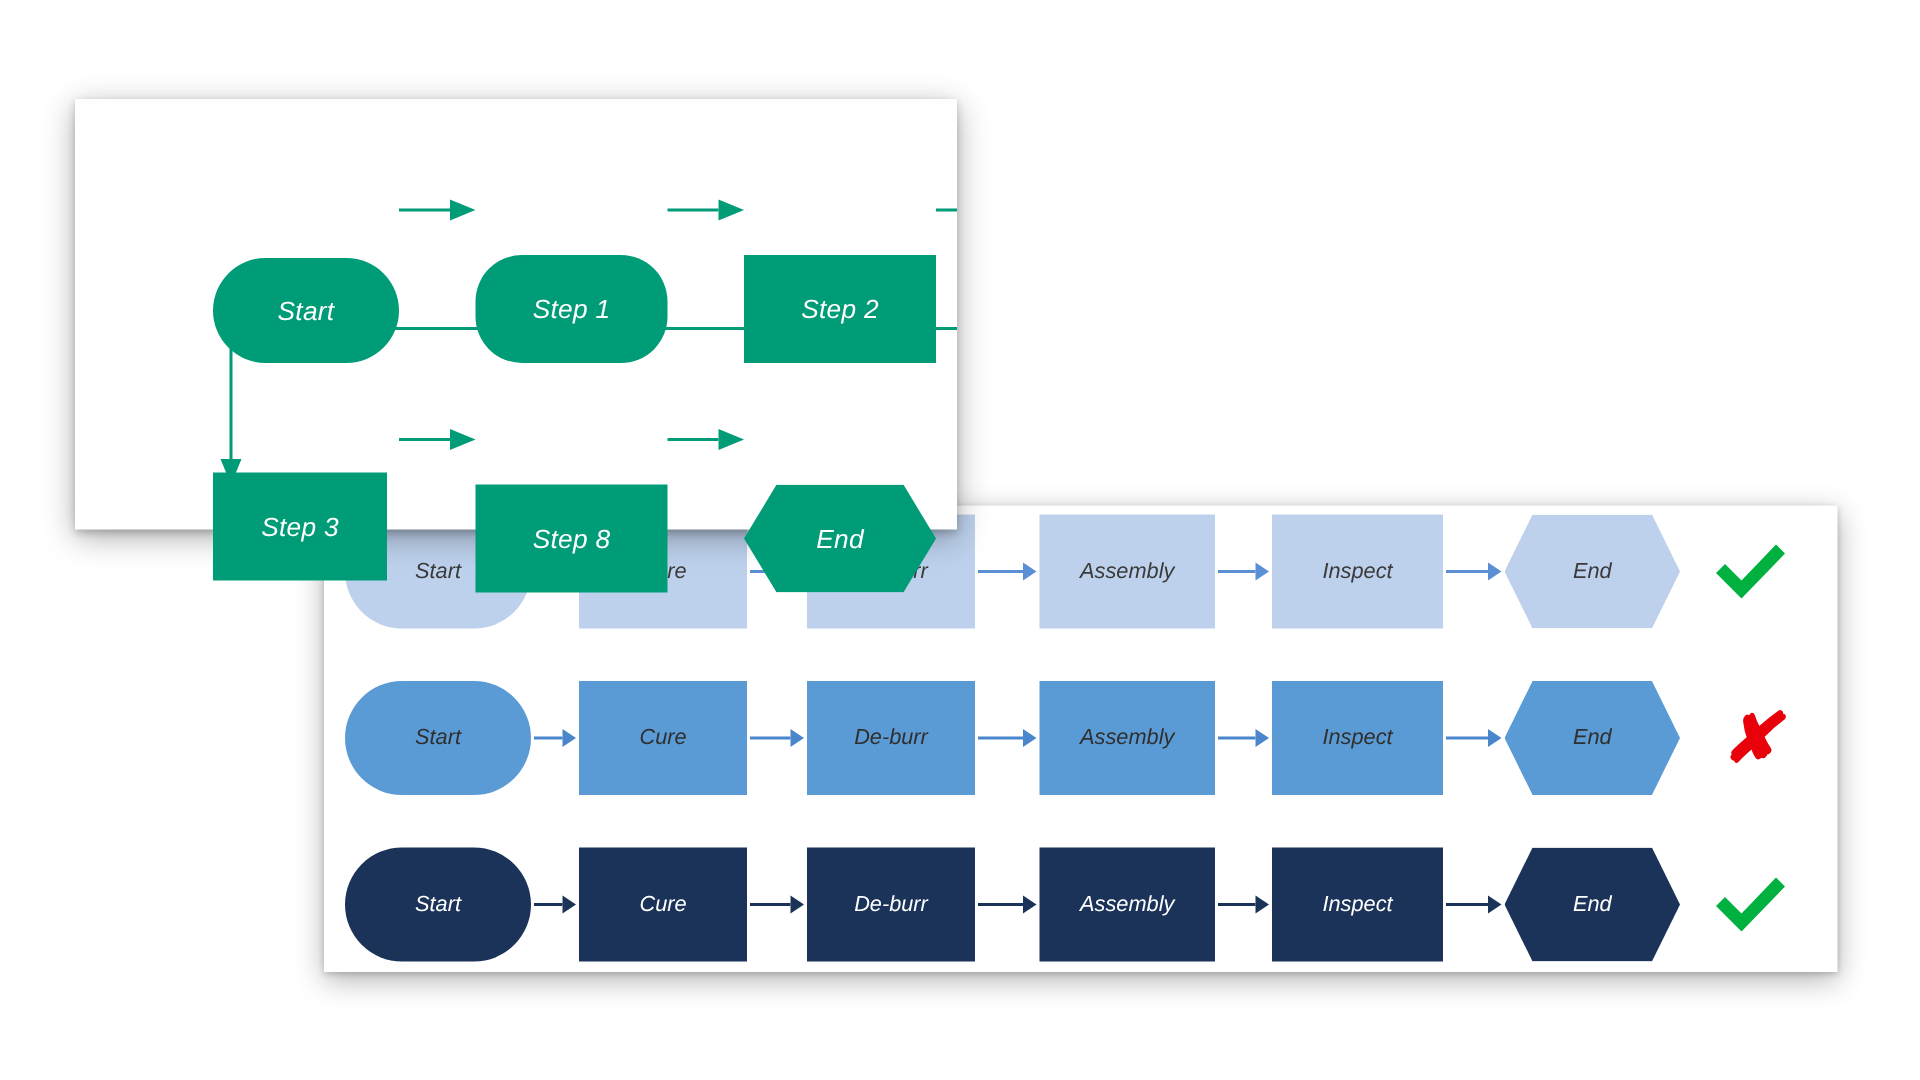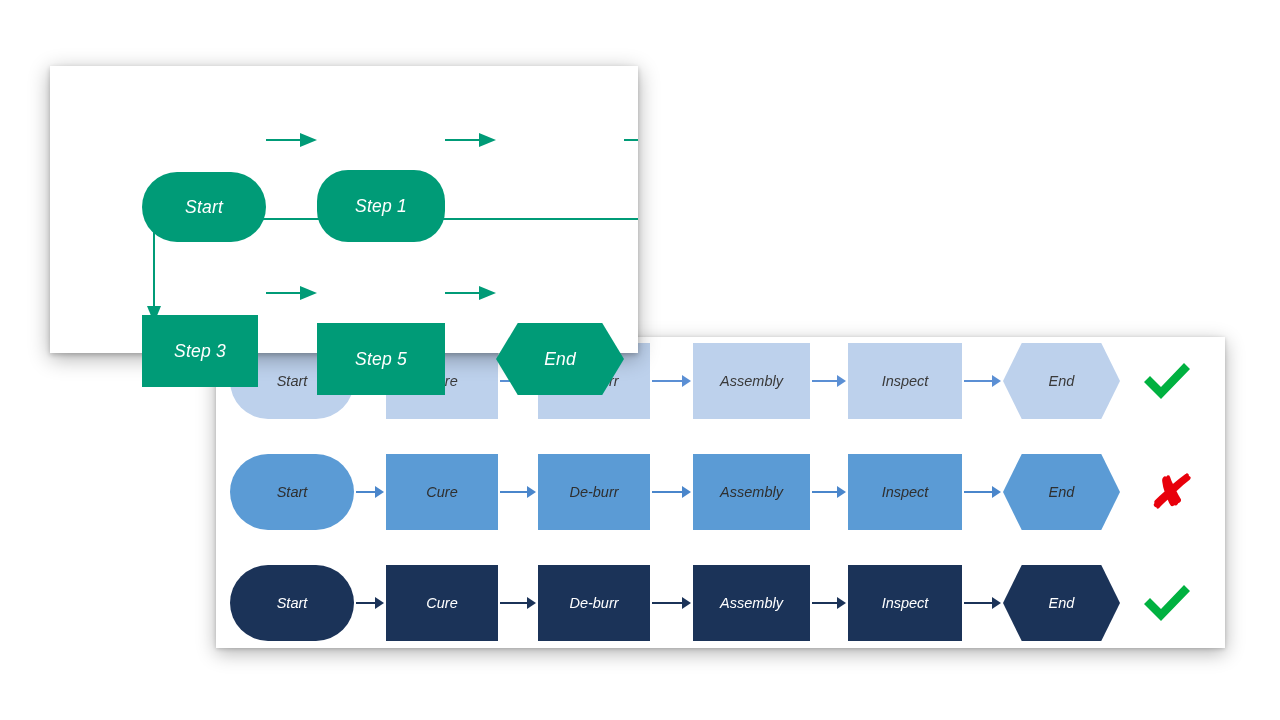--- a/index.html
+++ b/index.html
@@ -338,27 +338,30 @@
       </svg>
 
       <div class="gnode stadium" style="left:92px;top:106px;width:124px;height:70px;">
         <span>Start</span>
       </div>
 
       <div class="gnode" style="left:267px;top:104px;width:128px;height:72px;border-radius:31px;">
         <span>Step 1</span>
       </div>
 
+      <div class="gnode" style="left:446px;top:104px;width:128px;height:72px;">
+        <span>Step 2</span>
+      </div>
 
       <div class="gnode" style="left:92px;top:249px;width:116px;height:72px;justify-content:center;">
         <span>Step 3</span>
       </div>
 
       <div class="gnode" style="left:267px;top:257px;width:128px;height:72px;">
-        <span>Step 5</span>
+        <span>Step 8</span>
       </div>
 
       <div class="gnode hex" style="left:446px;top:257px;width:128px;height:72px;">
         <div class="hexfill"></div>
         <span>End</span>
       </div>
 
     </div>
   </div>
 

